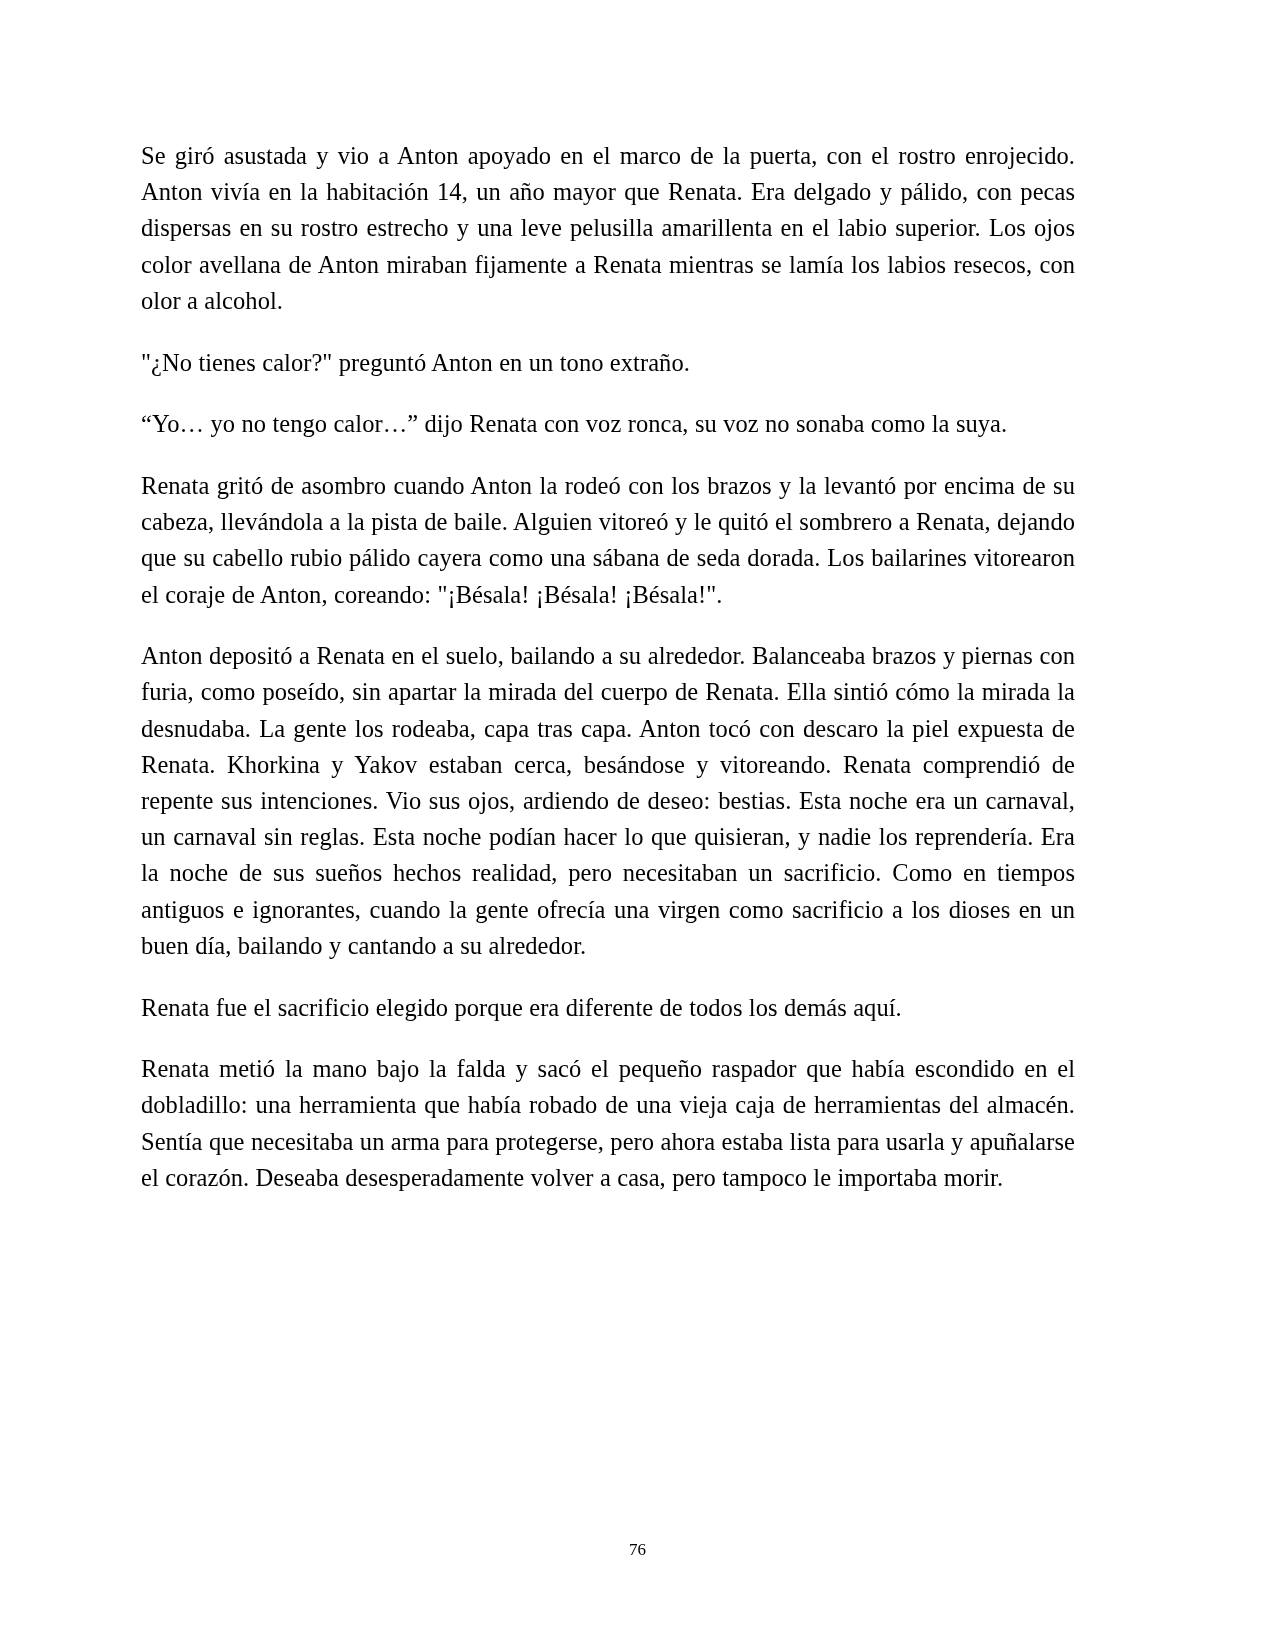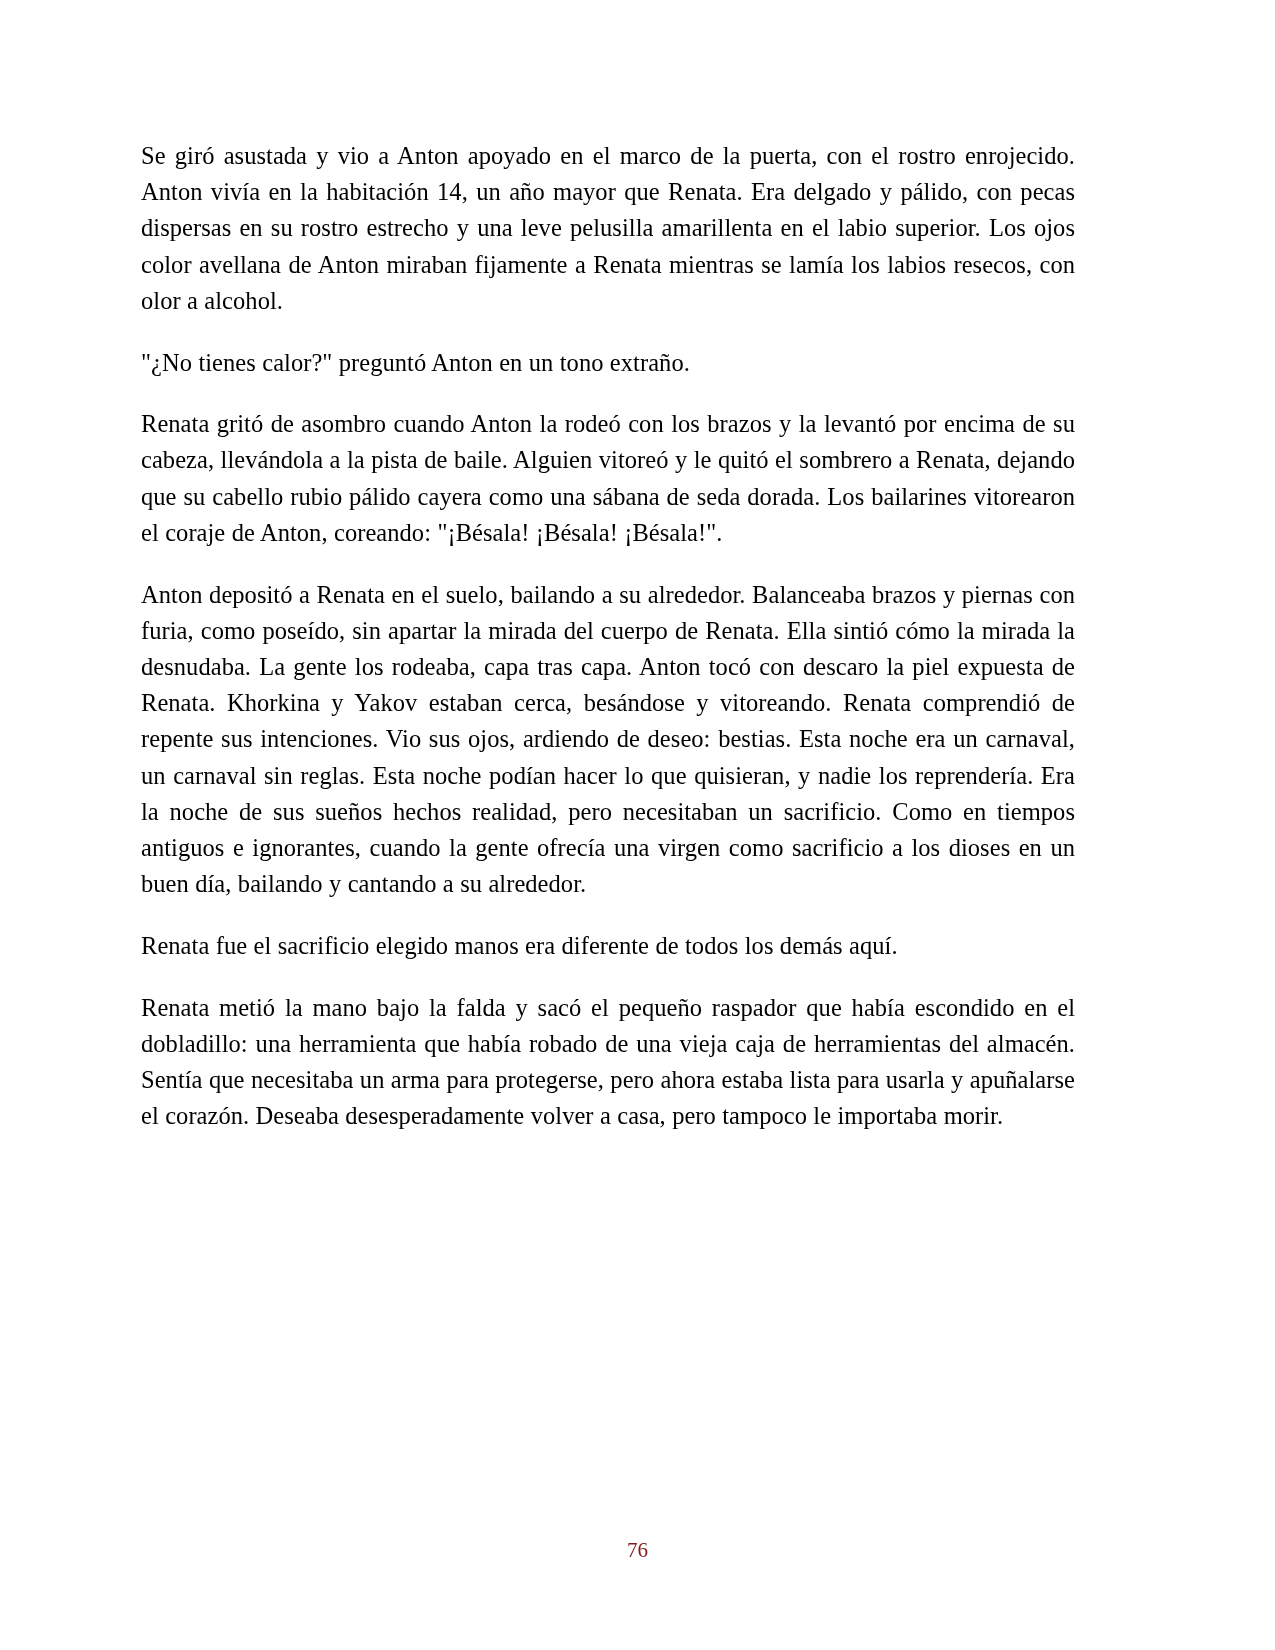--- a/index.html
+++ b/index.html
@@ -53,37 +53,38 @@
 
   .footer {
     position: absolute;
     left: 0;
     top: 1537px;
     width: 1275px;
     text-align: center;
   }
 
   .page-number {
-    font-size: 21px;
+    font-size: 17px;
     line-height: 26px;
     font-family: "Liberation Serif", "DejaVu Serif", serif;
-    color: #7f1d1d;
+    color: #000000;
   }
 </style>
 </head>
 <body>
 
 <div class="page">
 
   <div class="content">
     <p class="para">Se giró asustada y vio a Anton apoyado en el marco de la puerta, con el rostro enrojecido. Anton vivía en la habitación 14, un año mayor que Renata. Era delgado y pálido, con pecas dispersas en su rostro estrecho y una leve pelusilla amarillenta en el labio superior. Los ojos color avellana de Anton miraban fijamente a Renata mientras se lamía los labios resecos, con olor a alcohol.</p>
     <p class="para single">"¿No tienes calor?" preguntó Anton en un tono extraño.</p>
+    <p class="para single">“Yo… yo no tengo calor…” dijo Renata con voz ronca, su voz no sonaba como la suya.</p>
     <p class="para">Renata gritó de asombro cuando Anton la rodeó con los brazos y la levantó por encima de su cabeza, llevándola a la pista de baile. Alguien vitoreó y le quitó el sombrero a Renata, dejando que su cabello rubio pálido cayera como una sábana de seda dorada. Los bailarines vitorearon el coraje de Anton, coreando: "¡Bésala! ¡Bésala! ¡Bésala!".</p>
     <p class="para">Anton depositó a Renata en el suelo, bailando a su alrededor. Balanceaba brazos y piernas con furia, como poseído, sin apartar la mirada del cuerpo de Renata. Ella sintió cómo la mirada la desnudaba. La gente los rodeaba, capa tras capa. Anton tocó con descaro la piel expuesta de Renata. Khorkina y Yakov estaban cerca, besándose y vitoreando. Renata comprendió de repente sus intenciones. Vio sus ojos, ardiendo de deseo: bestias. Esta noche era un carnaval, un carnaval sin reglas. Esta noche podían hacer lo que quisieran, y nadie los reprendería. Era la noche de sus sueños hechos realidad, pero necesitaban un sacrificio. Como en tiempos antiguos e ignorantes, cuando la gente ofrecía una virgen como sacrificio a los dioses en un buen día, bailando y cantando a su alrededor.</p>
-    <p class="para single">Renata fue el sacrificio elegido manos era diferente de todos los demás aquí.</p>
+    <p class="para single">Renata fue el sacrificio elegido porque era diferente de todos los demás aquí.</p>
     <p class="para">Renata metió la mano bajo la falda y sacó el pequeño raspador que había escondido en el dobladillo: una herramienta que había robado de una vieja caja de herramientas del almacén. Sentía que necesitaba un arma para protegerse, pero ahora estaba lista para usarla y apuñalarse el corazón. Deseaba desesperadamente volver a casa, pero tampoco le importaba morir.</p>
   </div>
 
   <div class="footer">
     <span class="page-number">76</span>
   </div>
 
 </div>
 
 </body></html>

